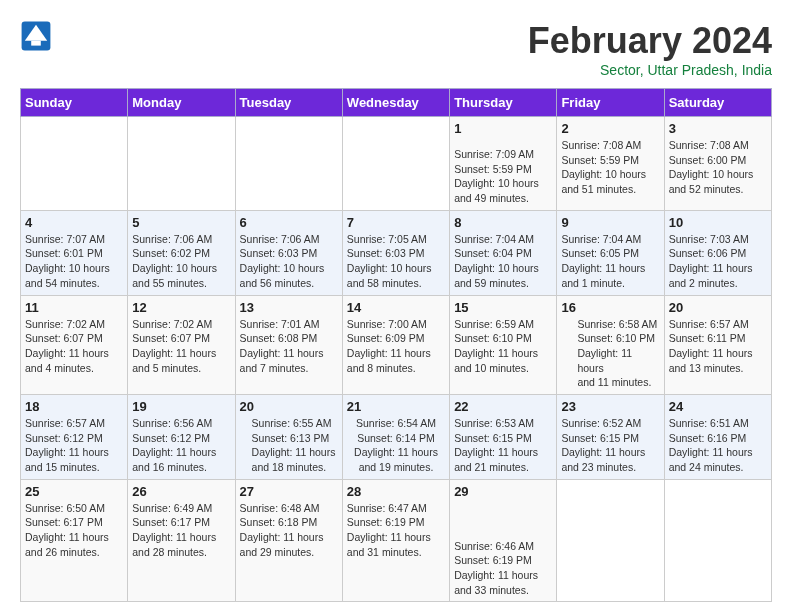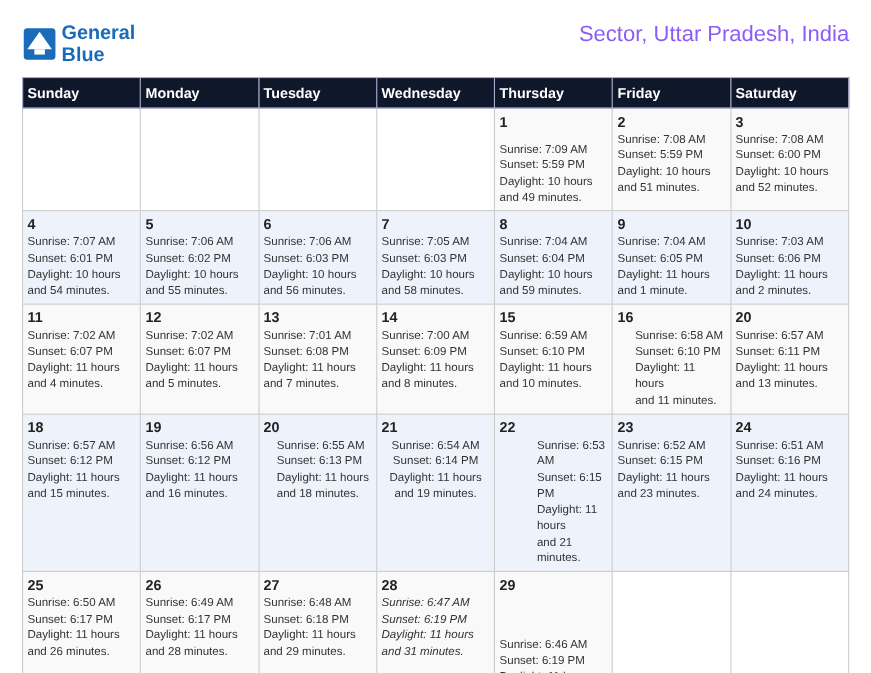--- a/index.html
+++ b/index.html
@@ -36,30 +36,30 @@
     }
     .title-area {
       text-align: right;
     }
     .month-title {
       font-size: 36px;
       font-weight: bold;
       color: #333;
     }
     .subtitle {
-      font-size: 20px;
-      color: #8b5cf6;
+      font-size: 14px;
+      color: #15803d;
     }
     table {
       width: 100%;
       border-collapse: collapse;
       font-size: 11px;
     }
     thead tr th {
-      background-color: #0f172a;
+      background-color: #6d28d9;
       color: #fff;
       padding: 6px 4px;
       text-align: left;
       font-size: 13px;
       font-weight: bold;
       border: 1px solid #aac;
     }
     tbody tr td {
       border: 1px solid #ccc;
       vertical-align: top;
@@ -93,26 +93,23 @@
 </head>
 <body>
 
 <div class="header-area">
   <div class="logo">
     <svg class="logo-icon" viewBox="0 0 40 40">
       <rect x="2" y="2" width="36" height="36" rx="4" fill="#1a6bba"></rect>
       <polygon points="20,6 34,26 6,26" fill="white"></polygon>
       <rect x="14" y="26" width="12" height="6" fill="white"></rect>
     </svg>
-    <div class="logo-text">
-      <div><span>General</span></div>
-      <div><span style="color:#1a6bba">Blue</span></div>
-    </div>
   </div>
   <div class="title-area">
+    <div class="month-title">February 2024</div>
     <div class="subtitle">Sector, Uttar Pradesh, India</div>
   </div>
 </div>
 
 <table>
   <thead>
     <tr>
     <th>Sunday</th>
         <th>Monday</th>
         <th>Tuesday</th>
@@ -276,21 +273,21 @@
         </td>
         <td>
           <span class="day-num">21</span>
           <div class="day-detail" style="white-space: pre-line; text-align: center;">Sunrise: 6:54 AM
 Sunset: 6:14 PM
 Daylight: 11 hours
 and 19 minutes.</div>
         </td>
         <td>
           <span class="day-num">22</span>
-          <div class="day-detail" style="white-space: pre-line; margin-left: 34px;">Sunrise: 6:53 AM
+          <div class="day-detail" style="white-space: pre-line;">Sunrise: 6:53 AM
 Sunset: 6:15 PM
 Daylight: 11 hours
 and 21 minutes.</div>
         </td>
         <td>
           <span class="day-num">23</span>
           <div class="day-detail" style="white-space: pre-line;">Sunrise: 6:52 AM
 Sunset: 6:15 PM
 Daylight: 11 hours
 and 23 minutes.</div>
@@ -320,21 +317,21 @@
         </td>
         <td>
           <span class="day-num">27</span>
           <div class="day-detail" style="white-space: pre-line;">Sunrise: 6:48 AM
 Sunset: 6:18 PM
 Daylight: 11 hours
 and 29 minutes.</div>
         </td>
         <td>
           <span class="day-num">28</span>
-          <div class="day-detail" style="white-space: pre-line; font-style: italic;">Sunrise: 6:47 AM
+          <div class="day-detail" style="white-space: pre-line;">Sunrise: 6:47 AM
 Sunset: 6:19 PM
 Daylight: 11 hours
 and 31 minutes.</div>
         </td>
         <td>
           <span class="day-num">29</span>
           <div class="day-detail" style="white-space: pre-line; margin-top: 40px;">Sunrise: 6:46 AM
 Sunset: 6:19 PM
 Daylight: 11 hours
 and 33 minutes.</div>

